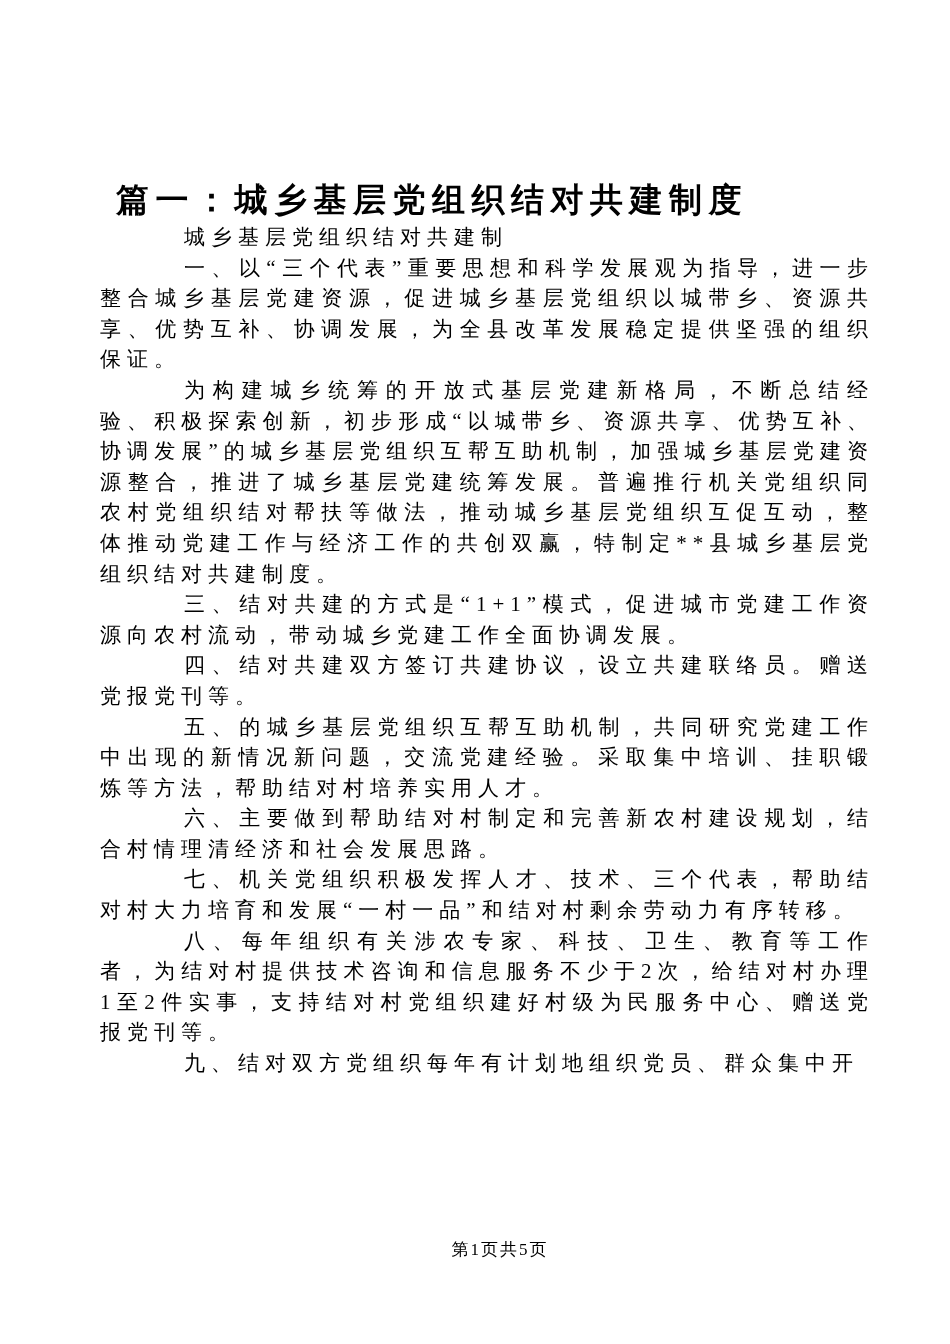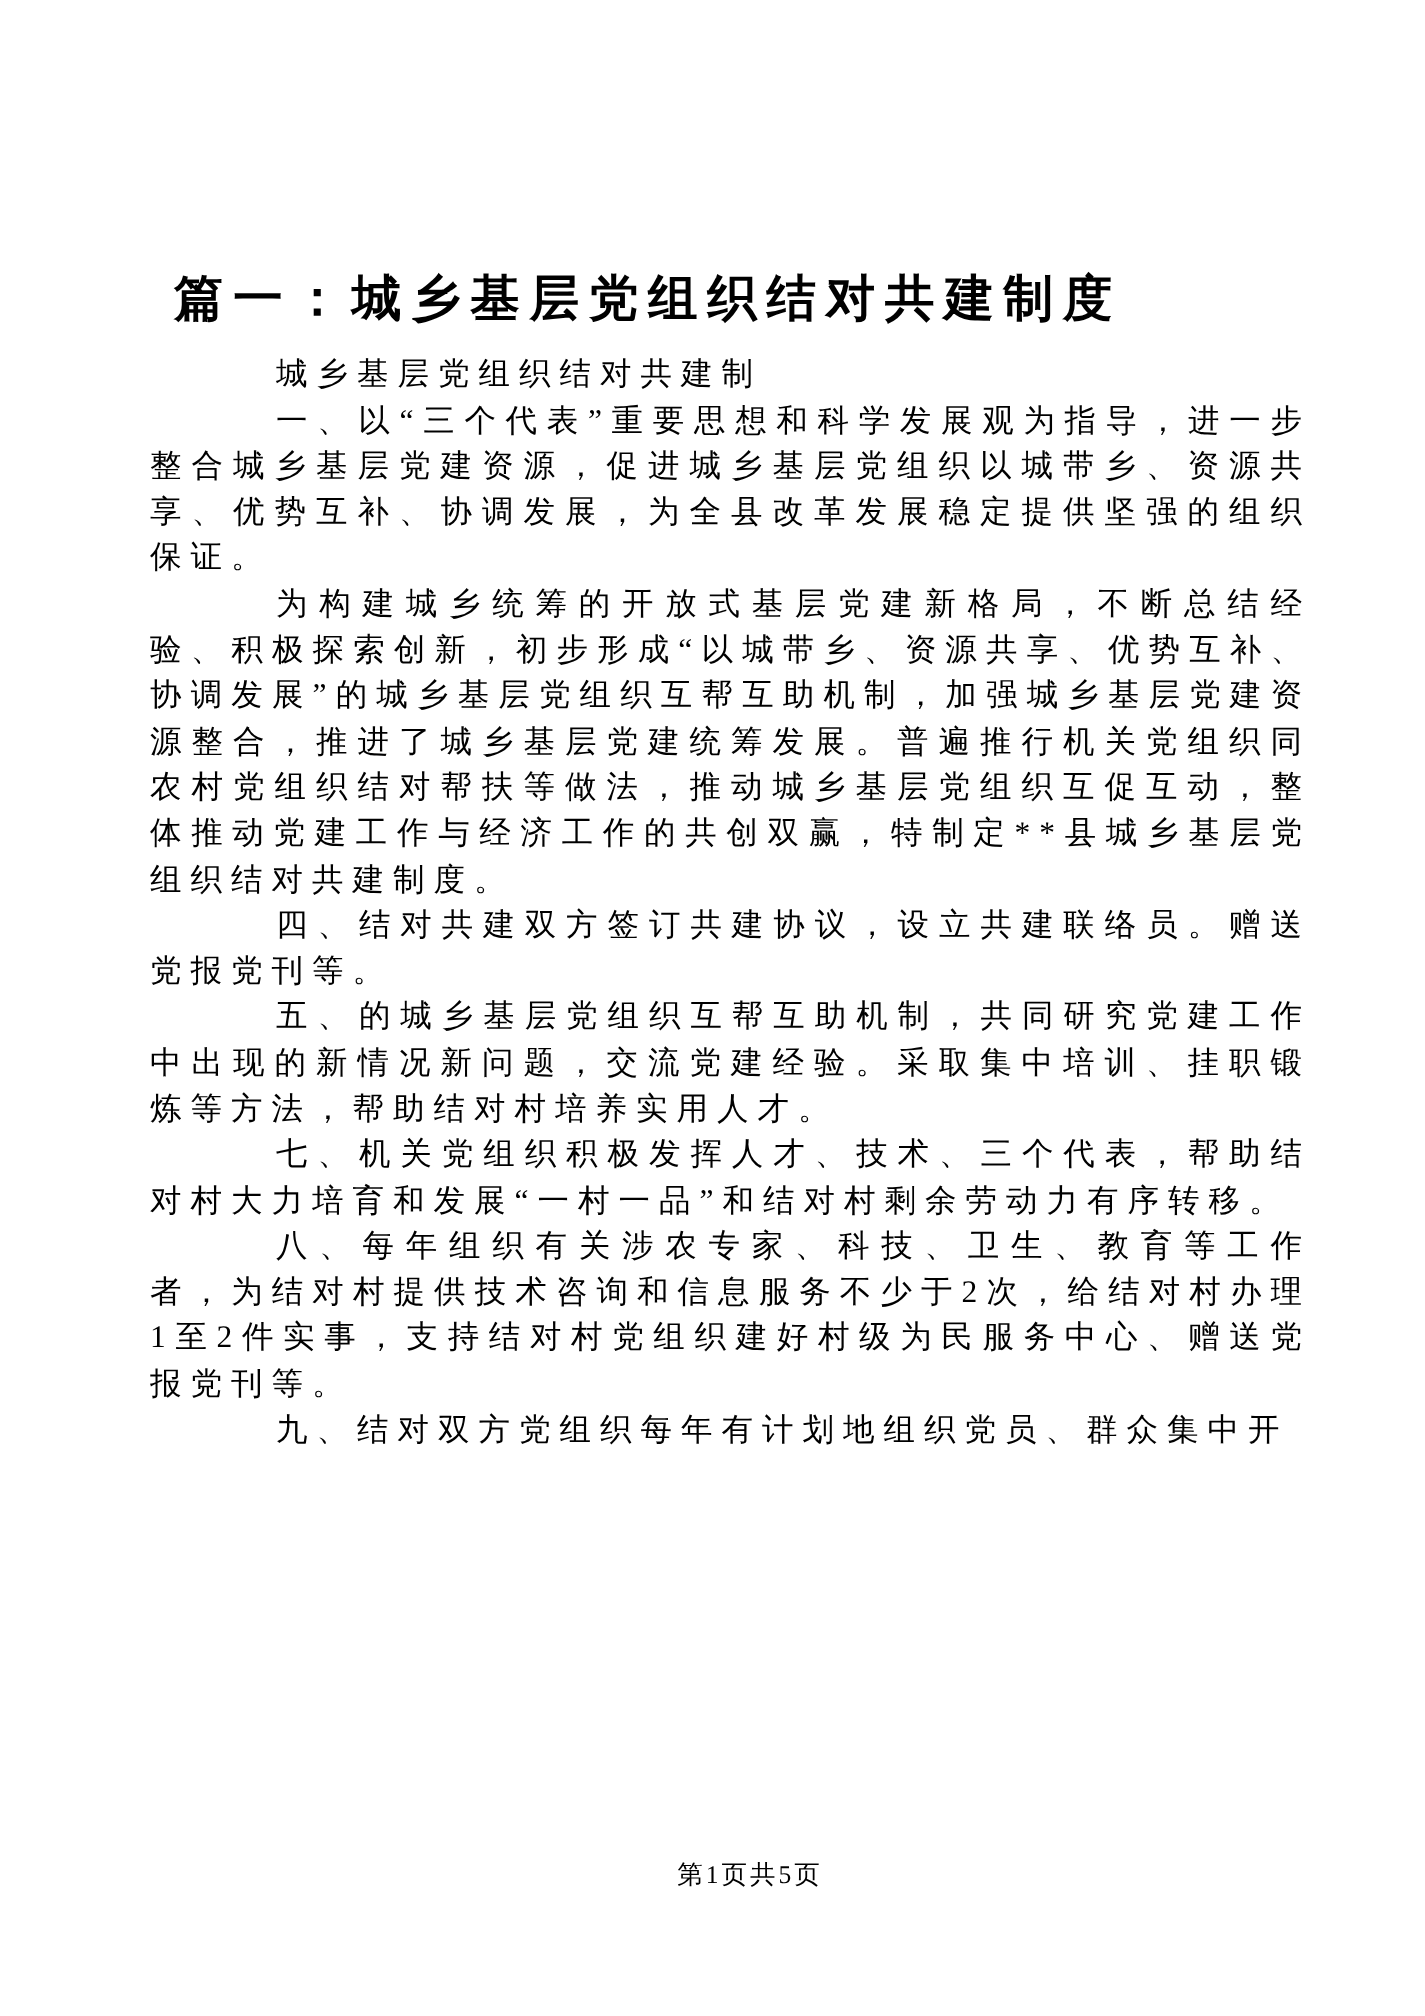--- a/index.html
+++ b/index.html
@@ -26,21 +26,21 @@
     }
     .doc-title {
       margin: 0 0 0 16px;
       font-size: 33px;
       font-weight: 700;
       letter-spacing: 6.5px;
       line-height: 41px;
       white-space: nowrap;
     }
     .body-text {
-      margin-top: 13px;
+      margin-top: 1px;
     }
     .para {
       margin: 0;
       font-size: 21px;
       line-height: 30.6px;
       letter-spacing: 6px;
       text-align: justify;
       text-indent: 84px;
     }
     .page-footer {
@@ -63,22 +63,24 @@
 </head>
 <body>
 
 <div class="page">
   <div class="content">
     <h1 class="doc-title">篇一：城乡基层党组织结对共建制度</h1>
     <div class="body-text">
       <p class="para">城乡基层党组织结对共建制</p>
       <p class="para">一、以“三个代表”重要思想和科学发展观为指导，进一步整合城乡基层党建资源，促进城乡基层党组织以城带乡、资源共享、优势互补、协调发展，为全县改革发展稳定提供坚强的组织保证。</p>
       <p class="para">为构建城乡统筹的开放式基层党建新格局，不断总结经验、积极探索创新，初步形成“以城带乡、资源共享、优势互补、协调发展”的城乡基层党组织互帮互助机制，加强城乡基层党建资源整合，推进了城乡基层党建统筹发展。普遍推行机关党组织同农村党组织结对帮扶等做法，推动城乡基层党组织互促互动，整体推动党建工作与经济工作的共创双赢，特制定**县城乡基层党组织结对共建制度。</p>
+      <p class="para">三、结对共建的方式是“1+1”模式，促进城市党建工作资源向农村流动，带动城乡党建工作全面协调发展。</p>
       <p class="para">四、结对共建双方签订共建协议，设立共建联络员。赠送党报党刊等。</p>
       <p class="para">五、的城乡基层党组织互帮互助机制，共同研究党建工作中出现的新情况新问题，交流党建经验。采取集中培训、挂职锻炼等方法，帮助结对村培养实用人才。</p>
+      <p class="para">六、主要做到帮助结对村制定和完善新农村建设规划，结合村情理清经济和社会发展思路。</p>
       <p class="para">七、机关党组织积极发挥人才、技术、三个代表，帮助结对村大力培育和发展“一村一品”和结对村剩余劳动力有序转移。</p>
       <p class="para">八、每年组织有关涉农专家、科技、卫生、教育等工作者，为结对村提供技术咨询和信息服务不少于2次，给结对村办理1至2件实事，支持结对村党组织建好村级为民服务中心、赠送党报党刊等。</p>
       <p class="para">九、结对双方党组织每年有计划地组织党员、群众集中开</p>
     </div>
   </div>
   <div class="page-footer">
     <span class="footer-inner">
       <span class="page-label">第1页</span><span>共5页</span>
     </span>
   </div>

